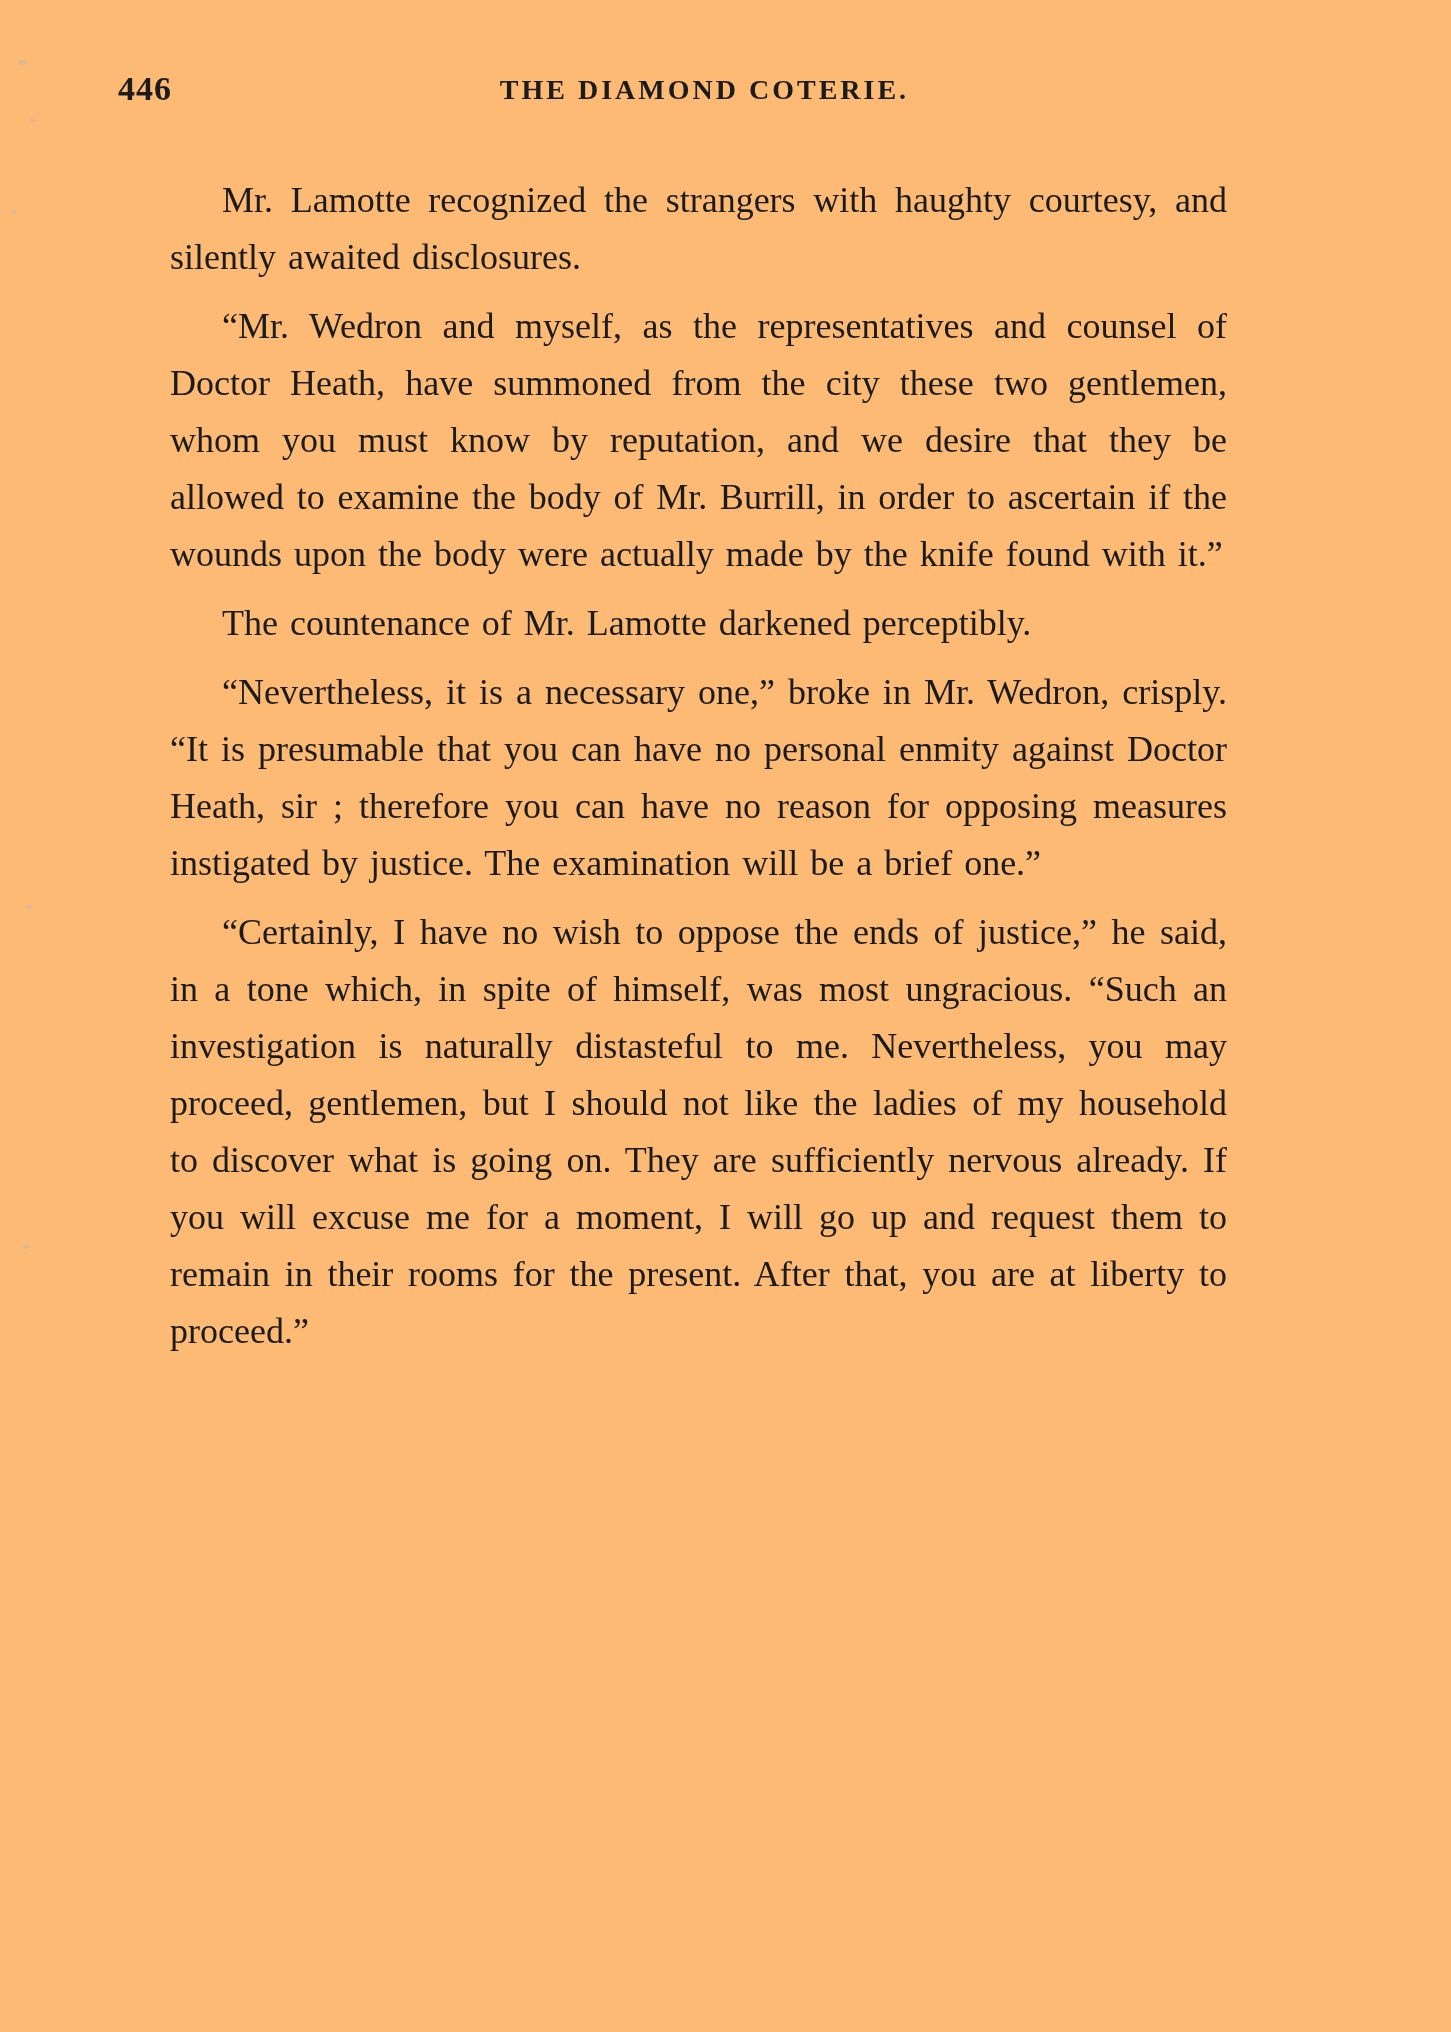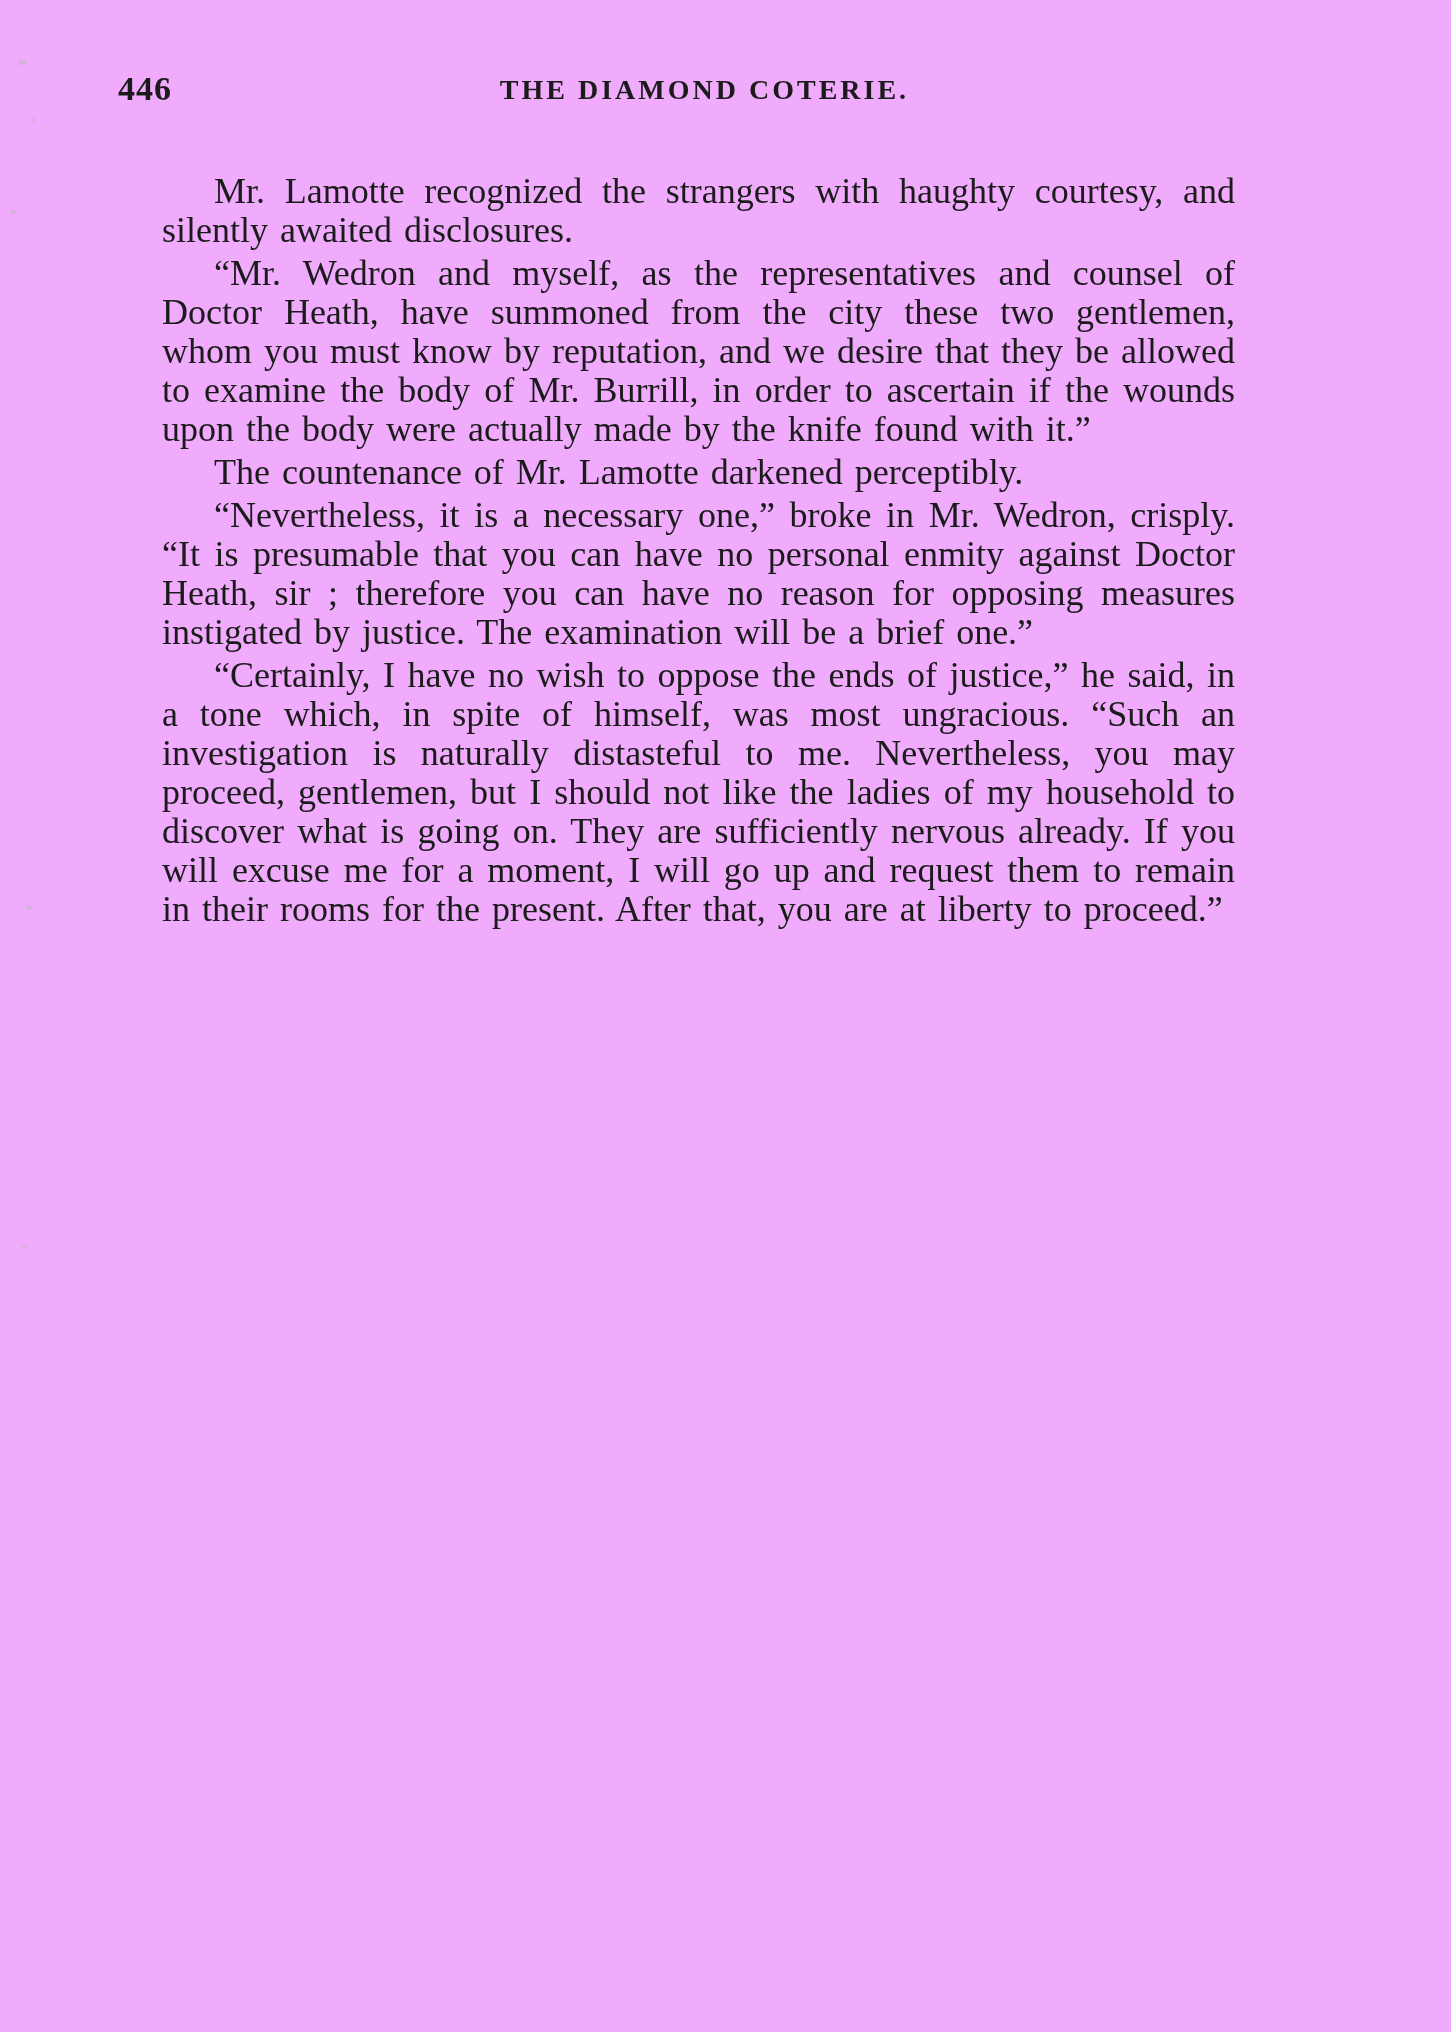--- a/index.html
+++ b/index.html
@@ -5,21 +5,21 @@
   html, body {
     margin: 0;
     padding: 0;
     background: #e8e8e6;
   }
   .page {
     position: relative;
     width: 1451px;
     height: 2032px;
     margin: 0 auto;
-    background: #f0abfc;
+    background: #fdba74;
     color: #1b1b1b;
     font-family: "Liberation Serif", "DejaVu Serif", serif;
     box-sizing: border-box;
     padding: 70px 212px 60px 158px;
     overflow: hidden;
   }
   .running-head {
     position: relative;
     height: 46px;
     margin-bottom: 56px;
@@ -36,23 +36,23 @@
     position: absolute;
     left: 12px;
     right: 0;
     top: 4px;
     text-align: center;
     font-size: 28px;
     font-weight: bold;
     letter-spacing: 3px;
   }
   .page-body p {
-    margin: 4px;
+    margin: 12px;
     font-size: 36px;
-    line-height: 39px;
+    line-height: 57px;
     text-align: justify;
     text-indent: 52px;
     word-spacing: 3px;
   }
   
   .artifact {
     position: absolute;
     background: #b9b9b4;
     opacity: 0.45;
     border-radius: 50%;

